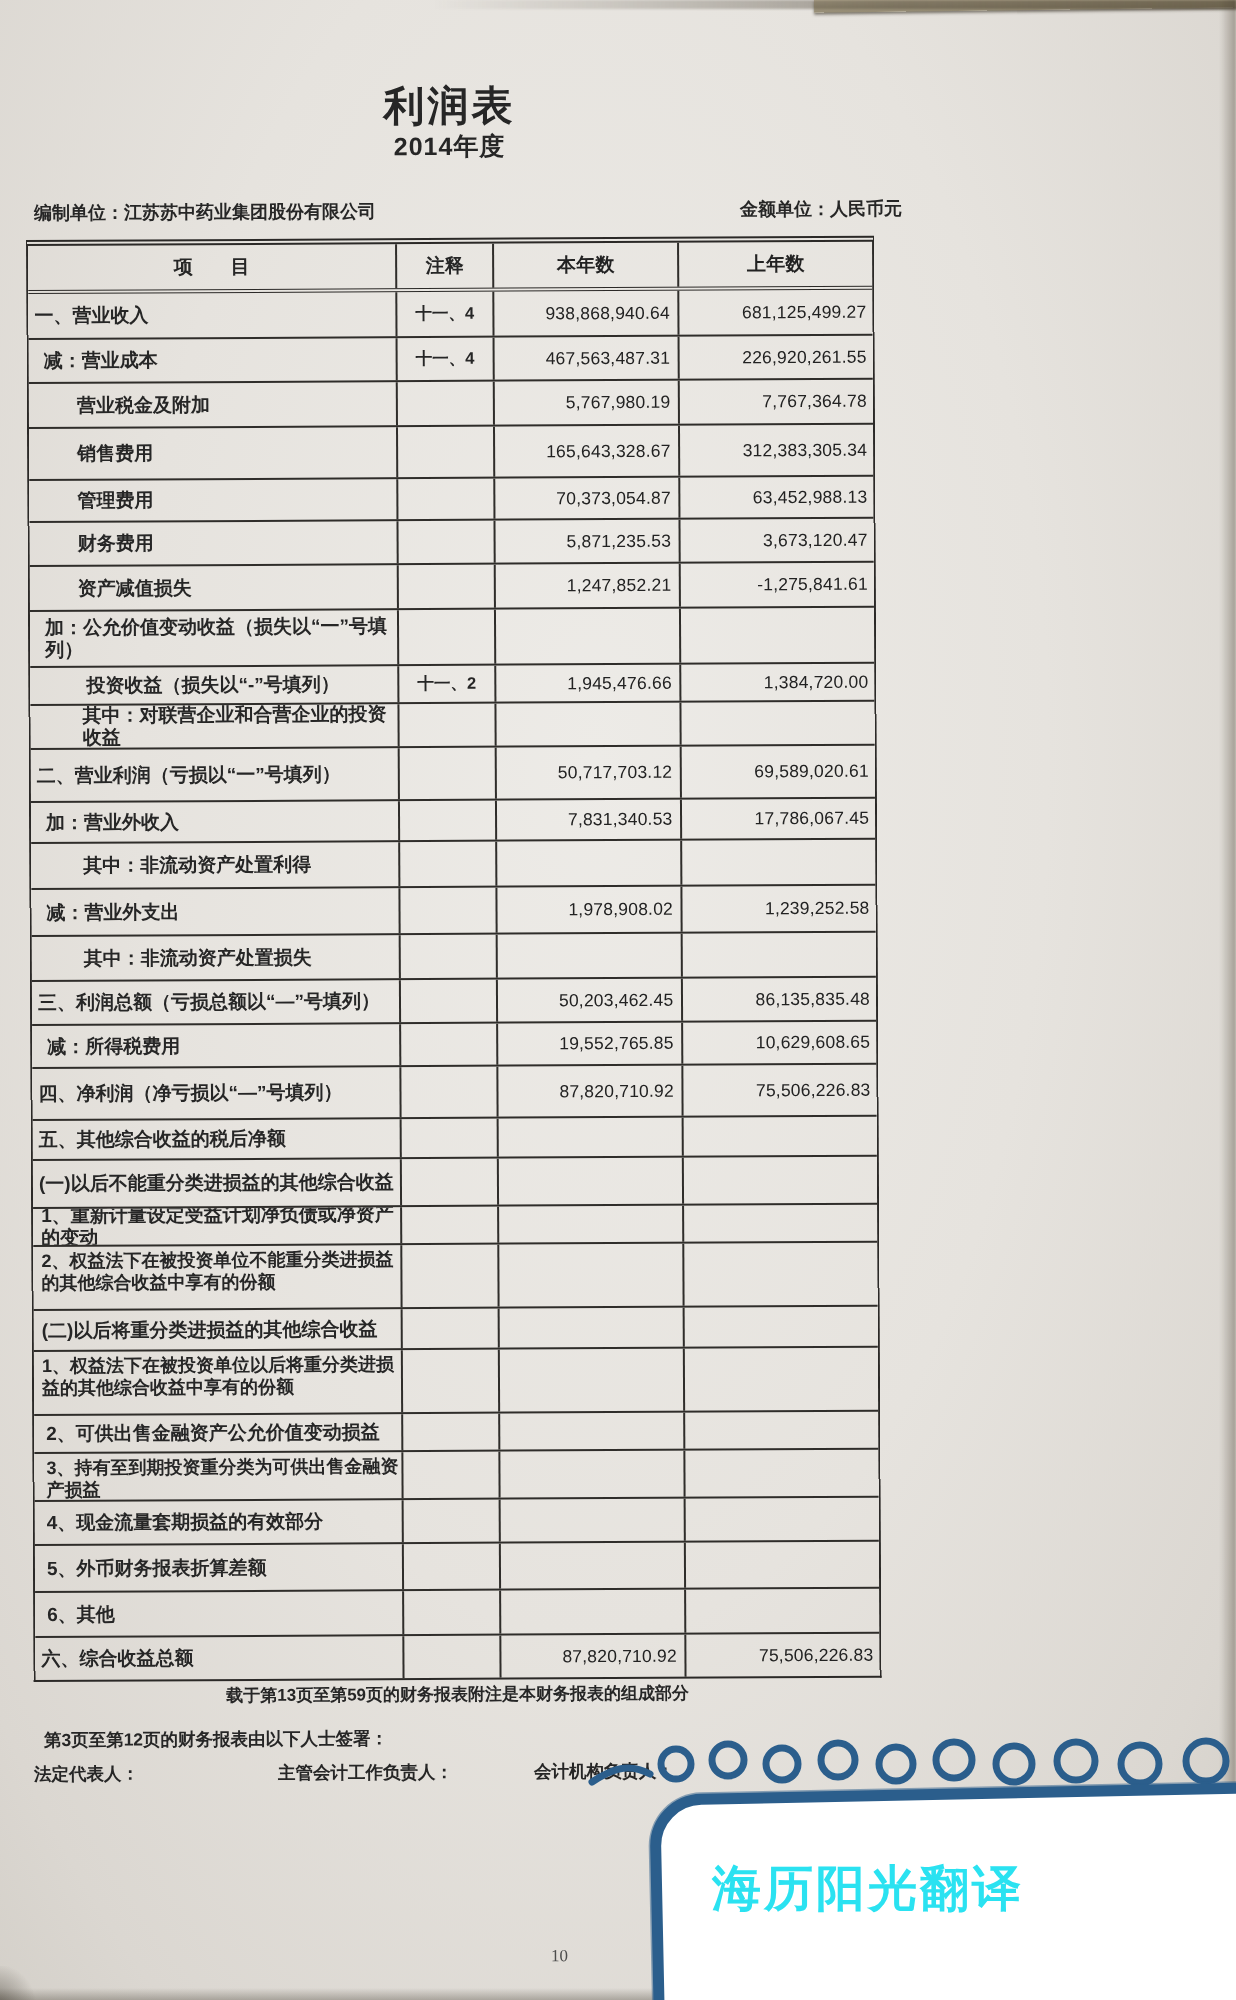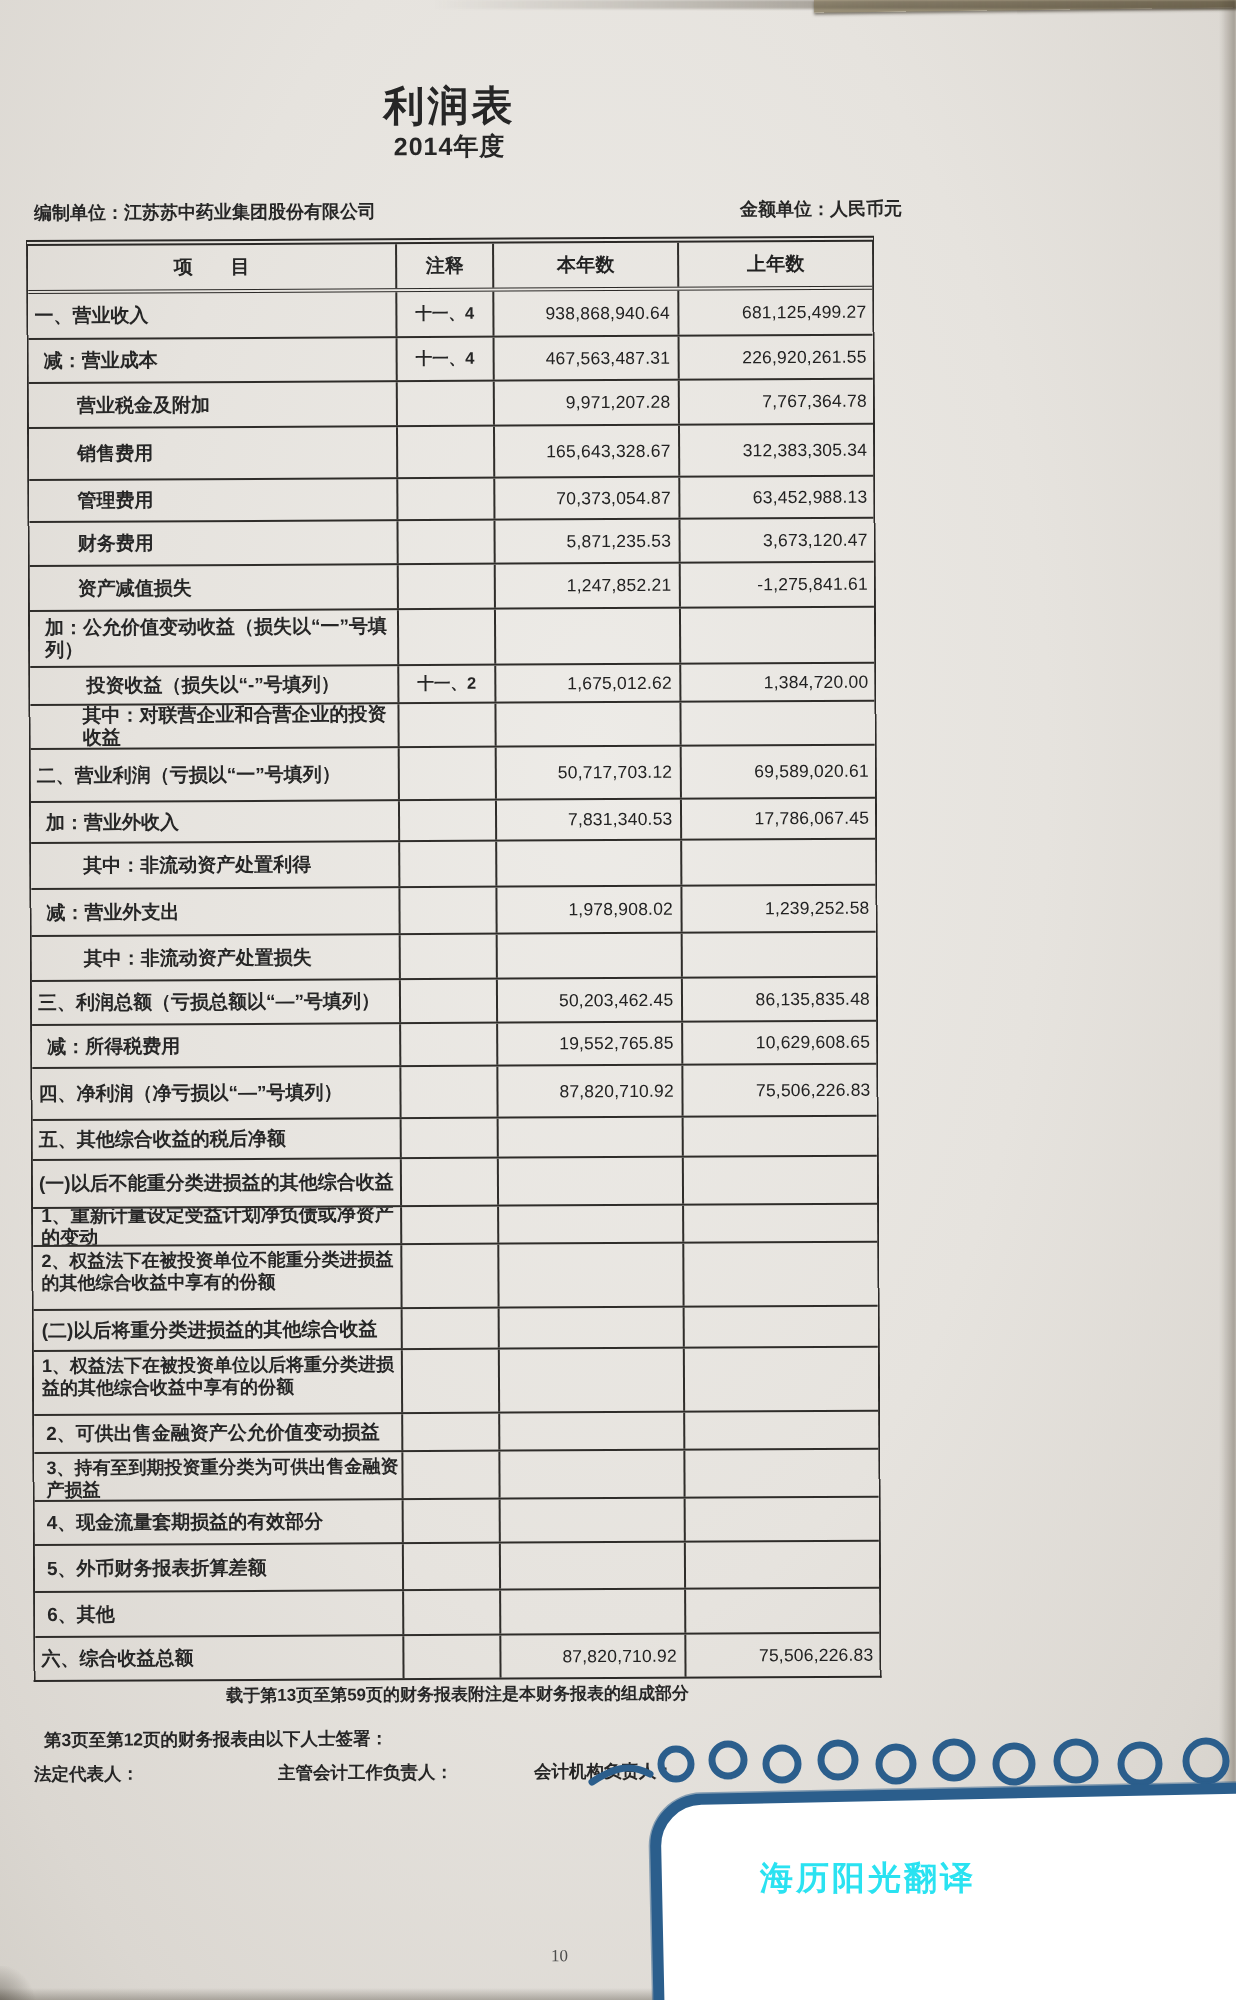--- a/index.html
+++ b/index.html
@@ -62,21 +62,21 @@
   .page-num{position:absolute;left:546px;top:1946px;font-size:17px;color:#4c4c4c;
     font-family:"Liberation Serif", serif;}
 
   
   #curls{position:absolute;left:588px;top:1724px;z-index:8;}
   #bubble{position:absolute;left:652px;top:1788px;width:640px;height:260px;background:#ffffff;
     border:11px solid #2b5e8c;border-radius:52px 64px 58px 46px;transform:rotate(-1.2deg);z-index:9;
     box-shadow:0 0 0 1.5px rgba(43,94,140,.5);}
   #bubble-tail{position:absolute;left:918px;top:1962px;z-index:8;}
   #wm-text{position:absolute;left:688px;top:1856px;width:360px;text-align:center;z-index:10;
-    font-size:33px;font-weight:700;letter-spacing:3px;}
+    font-size:49px;font-weight:700;letter-spacing:3px;}
 </style>
 </head>
 <body>
 
 <div id="paper">
   <div id="sheet">
 
     <div class="doc-title">利润表</div>
     <div class="doc-period">2014年度</div>
     <div class="doc-meta">
@@ -100,21 +100,21 @@
       </div>
       <div class="trow p14" style="height:44px">
         <div class="c item">减：营业成本</div>
         <div class="c note">十一、4</div>
         <div class="c num">467,563,487.31</div>
         <div class="c num last">226,920,261.55</div>
       </div>
       <div class="trow p48" style="height:45px">
         <div class="c item">营业税金及附加</div>
         <div class="c note"></div>
-        <div class="c num">9,971,207.28</div>
+        <div class="c num">5,767,980.19</div>
         <div class="c num last">7,767,364.78</div>
       </div>
       <div class="trow p48" style="height:52px">
         <div class="c item">销售费用</div>
         <div class="c note"></div>
         <div class="c num">165,643,328.67</div>
         <div class="c num last">312,383,305.34</div>
       </div>
       <div class="trow p48" style="height:42px">
         <div class="c item">管理费用</div>
@@ -136,21 +136,21 @@
       </div>
       <div class="trow p14" style="height:56px">
         <div class="c item">加：公允价值变动收益（损失以“一”号填列）</div>
         <div class="c note"></div>
         <div class="c num"></div>
         <div class="c num last"></div>
       </div>
       <div class="trow p56" style="height:38px">
         <div class="c item">投资收益（损失以“-”号填列）</div>
         <div class="c note">十一、2</div>
-        <div class="c num">1,675,012.62</div>
+        <div class="c num">1,945,476.66</div>
         <div class="c num last">1,384,720.00</div>
       </div>
       <div class="trow p52" style="height:44px">
         <div class="c item">其中：对联营企业和合营企业的投资收益</div>
         <div class="c note"></div>
         <div class="c num"></div>
         <div class="c num last"></div>
       </div>
       <div class="trow p6" style="height:53px">
         <div class="c item">二、营业利润（亏损以“一”号填列）</div>

